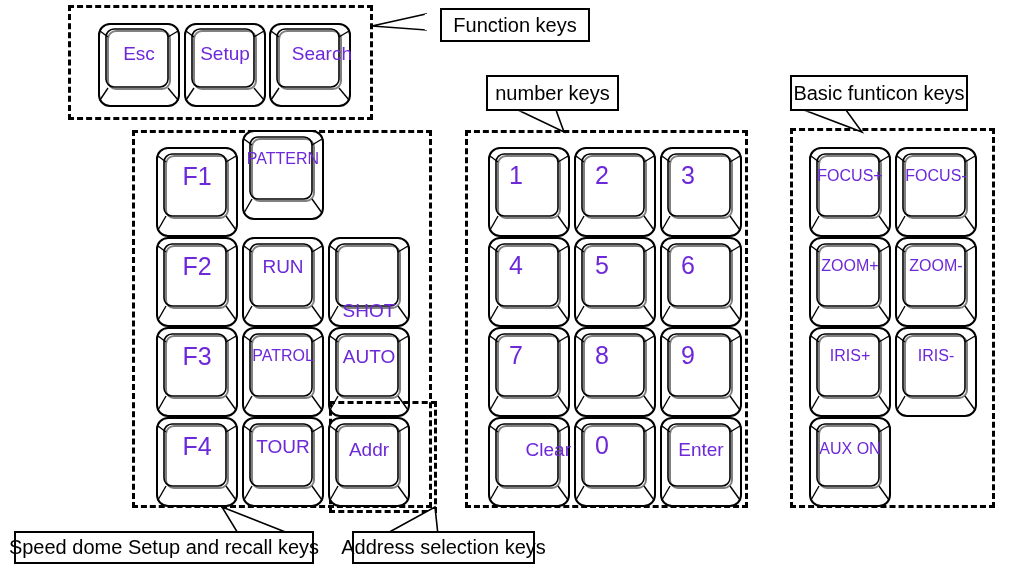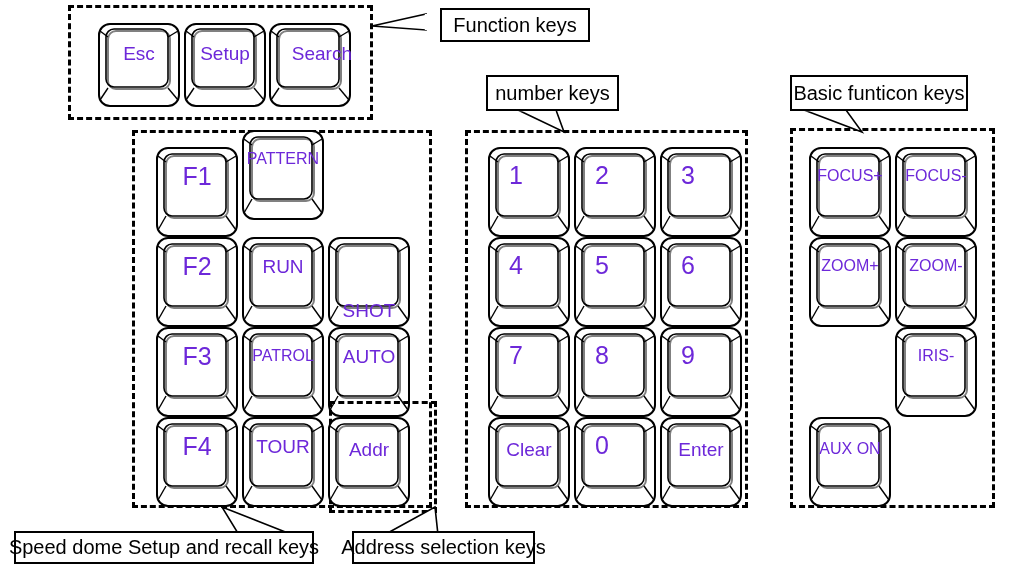--- a/index.html
+++ b/index.html
@@ -386,21 +386,21 @@
   <div class="key" style="left:487px; top:416px; width:84px; height:92px;">
     <svg viewBox="0 0 84 92" preserveAspectRatio="none">
         <rect x="2" y="2" width="80" height="88" rx="11" ry="11" fill="#ffffff" stroke="#000000" stroke-width="2"></rect>
         <rect x="11" y="10" width="62" height="62" rx="8" ry="8" fill="#ffffff" stroke="#808080" stroke-width="2"></rect>
         <rect x="9" y="8" width="62" height="62" rx="8" ry="8" fill="none" stroke="#000000" stroke-width="1.6"></rect>
         <line x1="3" y1="10" x2="11" y2="16" stroke="#000000" stroke-width="1.4"></line>
         <line x1="81" y1="10" x2="71" y2="16" stroke="#000000" stroke-width="1.4"></line>
         <line x1="3" y1="84" x2="11" y2="70" stroke="#000000" stroke-width="1.4"></line>
         <line x1="81" y1="84" x2="71" y2="70" stroke="#000000" stroke-width="1.4"></line>
       </svg>
-    <div class="cap-label sz-md" style="top:36%;">Clear</div>
+    <div class="cap-label sz-md" style="top:36%;text-align:right;">Clear</div>
   </div>
   <div class="key" style="left:573px; top:416px; width:84px; height:92px;">
     <svg viewBox="0 0 84 92" preserveAspectRatio="none">
         <rect x="2" y="2" width="80" height="88" rx="11" ry="11" fill="#ffffff" stroke="#000000" stroke-width="2"></rect>
         <rect x="11" y="10" width="62" height="62" rx="8" ry="8" fill="#ffffff" stroke="#808080" stroke-width="2"></rect>
         <rect x="9" y="8" width="62" height="62" rx="8" ry="8" fill="none" stroke="#000000" stroke-width="1.6"></rect>
         <line x1="3" y1="10" x2="11" y2="16" stroke="#000000" stroke-width="1.4"></line>
         <line x1="81" y1="10" x2="71" y2="16" stroke="#000000" stroke-width="1.4"></line>
         <line x1="3" y1="84" x2="11" y2="70" stroke="#000000" stroke-width="1.4"></line>
         <line x1="81" y1="84" x2="71" y2="70" stroke="#000000" stroke-width="1.4"></line>
@@ -463,20 +463,32 @@
         <rect x="11" y="10" width="62" height="62" rx="8" ry="8" fill="#ffffff" stroke="#808080" stroke-width="2"></rect>
         <rect x="9" y="8" width="62" height="62" rx="8" ry="8" fill="none" stroke="#000000" stroke-width="1.6"></rect>
         <line x1="3" y1="10" x2="11" y2="16" stroke="#000000" stroke-width="1.4"></line>
         <line x1="81" y1="10" x2="71" y2="16" stroke="#000000" stroke-width="1.4"></line>
         <line x1="3" y1="84" x2="11" y2="70" stroke="#000000" stroke-width="1.4"></line>
         <line x1="81" y1="84" x2="71" y2="70" stroke="#000000" stroke-width="1.4"></line>
       </svg>
     <div class="cap-label sz-sm" style="top:33%;">ZOOM-</div>
   </div>
 
+  <div class="key" style="left:808px; top:326px; width:84px; height:92px;">
+    <svg viewBox="0 0 84 92" preserveAspectRatio="none">
+        <rect x="2" y="2" width="80" height="88" rx="11" ry="11" fill="#ffffff" stroke="#000000" stroke-width="2"></rect>
+        <rect x="11" y="10" width="62" height="62" rx="8" ry="8" fill="#ffffff" stroke="#808080" stroke-width="2"></rect>
+        <rect x="9" y="8" width="62" height="62" rx="8" ry="8" fill="none" stroke="#000000" stroke-width="1.6"></rect>
+        <line x1="3" y1="10" x2="11" y2="16" stroke="#000000" stroke-width="1.4"></line>
+        <line x1="81" y1="10" x2="71" y2="16" stroke="#000000" stroke-width="1.4"></line>
+        <line x1="3" y1="84" x2="11" y2="70" stroke="#000000" stroke-width="1.4"></line>
+        <line x1="81" y1="84" x2="71" y2="70" stroke="#000000" stroke-width="1.4"></line>
+      </svg>
+    <div class="cap-label sz-sm" style="top:33%;">IRIS+</div>
+  </div>
   <div class="key" style="left:894px; top:326px; width:84px; height:92px;">
     <svg viewBox="0 0 84 92" preserveAspectRatio="none">
         <rect x="2" y="2" width="80" height="88" rx="11" ry="11" fill="#ffffff" stroke="#000000" stroke-width="2"></rect>
         <rect x="11" y="10" width="62" height="62" rx="8" ry="8" fill="#ffffff" stroke="#808080" stroke-width="2"></rect>
         <rect x="9" y="8" width="62" height="62" rx="8" ry="8" fill="none" stroke="#000000" stroke-width="1.6"></rect>
         <line x1="3" y1="10" x2="11" y2="16" stroke="#000000" stroke-width="1.4"></line>
         <line x1="81" y1="10" x2="71" y2="16" stroke="#000000" stroke-width="1.4"></line>
         <line x1="3" y1="84" x2="11" y2="70" stroke="#000000" stroke-width="1.4"></line>
         <line x1="81" y1="84" x2="71" y2="70" stroke="#000000" stroke-width="1.4"></line>
       </svg>

